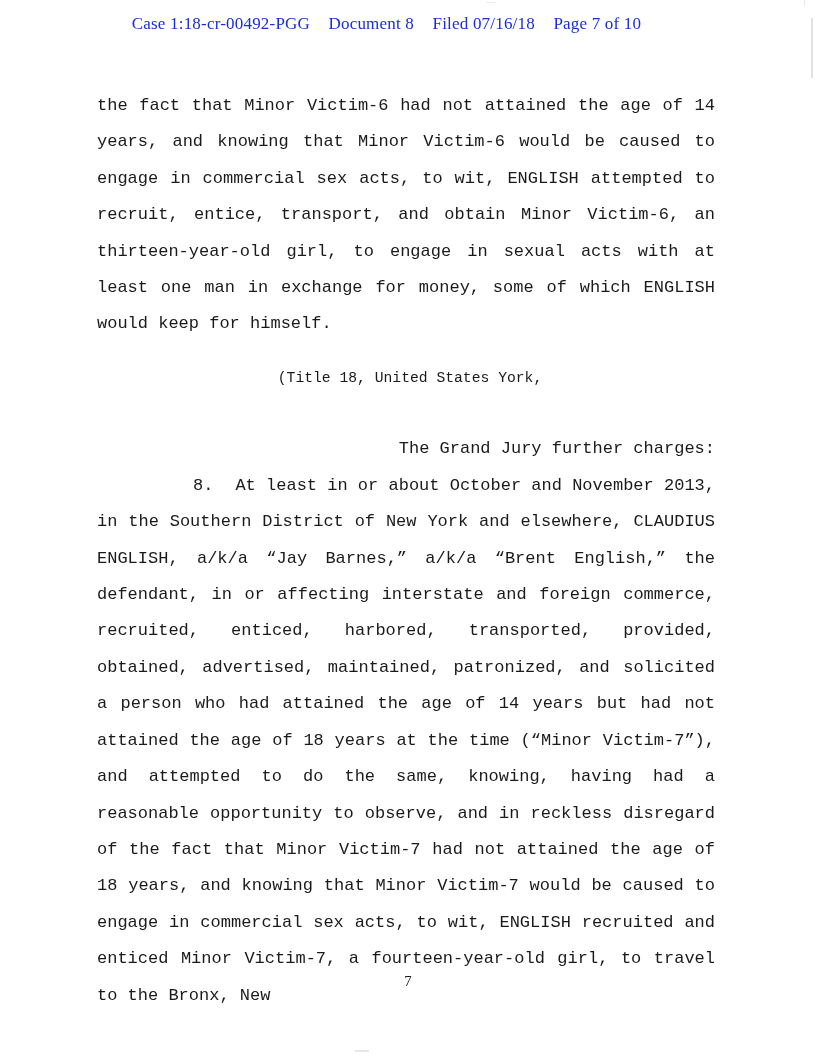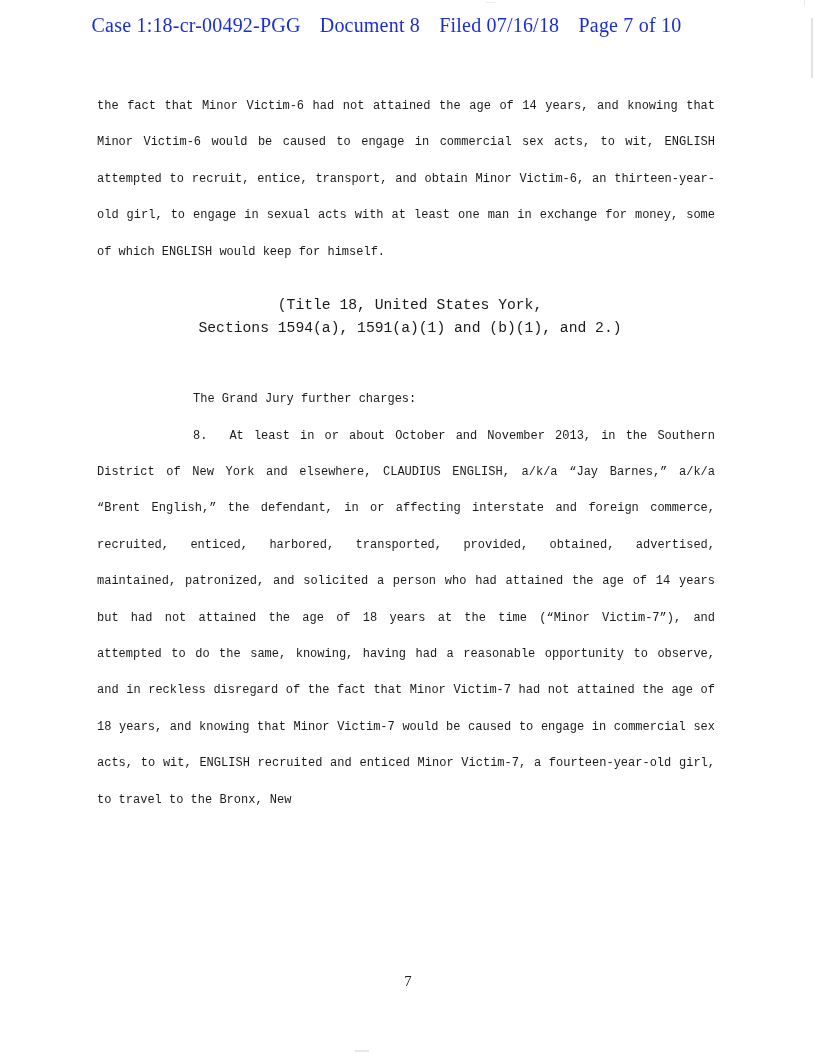--- a/index.html
+++ b/index.html
@@ -24,21 +24,21 @@
   }
   
   .ecf-header {
     position: absolute;
     top: 14px;
     left: 0;
     width: 780px;
     text-align: center;
     color: #1a2ed6;
     font-family: "Liberation Serif", "DejaVu Serif", serif;
-    font-size: 20px;
+    font-size: 17px;
     letter-spacing: 0.2px;
     white-space: nowrap;
   }
   .ecf-header span { margin: 0 7px; }
   .ecf-header .sep-first { margin-left: 0; }
 
   
   .artifact {
     position: absolute;
     background: #c9c9c9;
@@ -49,28 +49,28 @@
   .artifact.h2 { left: 486px; top: 2px; width: 10px; height: 1px; opacity: .35; }
 
   .body-area {
     position: absolute;
     top: 88px;
     left: 97px;
     width: 626px;
   }
   p.doc {
     margin: 0 8px 0 0;
-    font-size: 12px;
+    font-size: 17px;
     line-height: 36.4px;
     text-align: justify;
     text-justify: inter-word;
     letter-spacing: 0px;
     white-space: normal;
   }
-  p.doc.nojust { text-align: left; }
+  p.doc.nojust { text-align: right; }
 
   .centered {
     text-align: center;
     font-size: 14.7px;
     line-height: 22.6px;
     margin: 0;
     white-space: pre;
   }
   .block-cite {
     margin-top: 10px;
@@ -132,21 +132,20 @@
     <span>Page 7 of 10</span>
   </div>
 
   <div class="body-area">
 
     <p class="doc">the fact that Minor Victim-6 had not attained the age of 14 years, and knowing that Minor Victim-6 would be caused to engage in commercial sex acts, to wit, ENGLISH attempted to recruit, entice, transport, and obtain Minor Victim-6, an thirteen-year-old girl, to engage in sexual acts with at least one man in exchange for money, some of which ENGLISH would keep for himself.</p>
 
     <div class="gap-md"></div>
 
     <p class="centered block-cite">(Title 18, United States York,</p>
-    <p class="centered">Sections 1594(a), 1591(a)(1) and (b)(1), and 2.)</p>
 
     <div class="gap-sm"></div>
 
 
     <div class="gap-sm"></div>
 
     <p class="doc nojust"><span class="para-indent"></span><span>The Grand Jury further charges:</span></p>
 
     <p class="doc"><span class="para-indent-wide"></span><span>8.</span><span class="num-gap"></span><span>At least in or about October and November 2013, in the Southern District of New York and elsewhere, CLAUDIUS ENGLISH, a/k/a “Jay Barnes,” a/k/a “Brent English,” the defendant, in or affecting interstate and foreign commerce, recruited, enticed, harbored, transported, provided, obtained, advertised, maintained, patronized, and solicited a person who had attained the age of 14 years but had not attained the age of 18 years at the time (“Minor Victim-7”), and attempted to do the same, knowing, having had a reasonable opportunity to observe, and in reckless disregard of the fact that Minor Victim-7 had not attained the age of 18 years, and knowing that Minor Victim-7 would be caused to engage in commercial sex acts, to wit, ENGLISH recruited and enticed Minor Victim-7, a fourteen-year-old girl, to travel to the Bronx, New</span></p>
 

